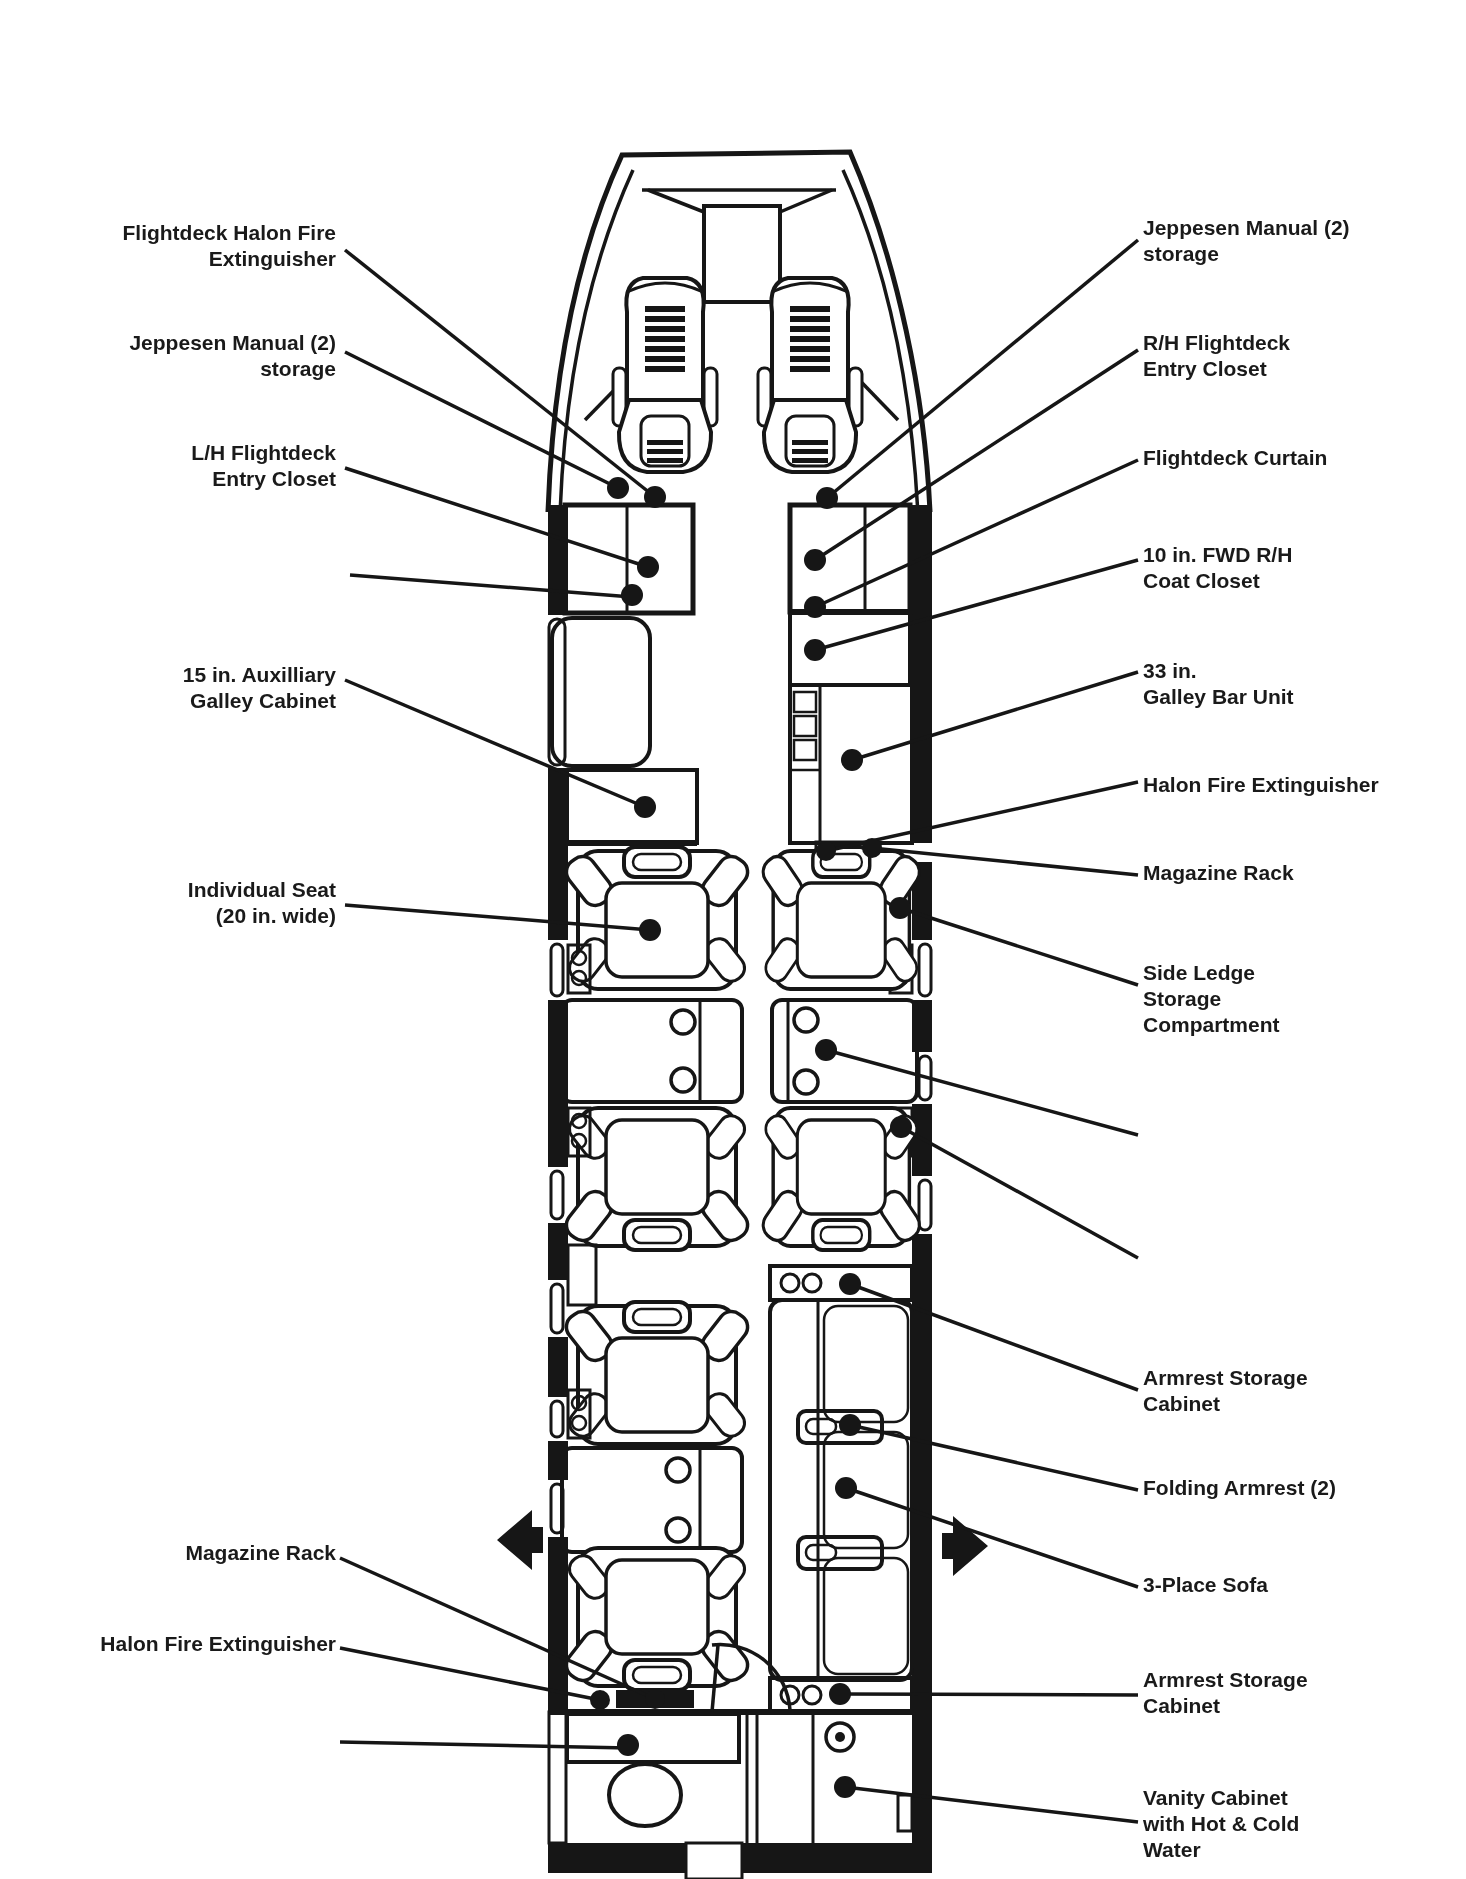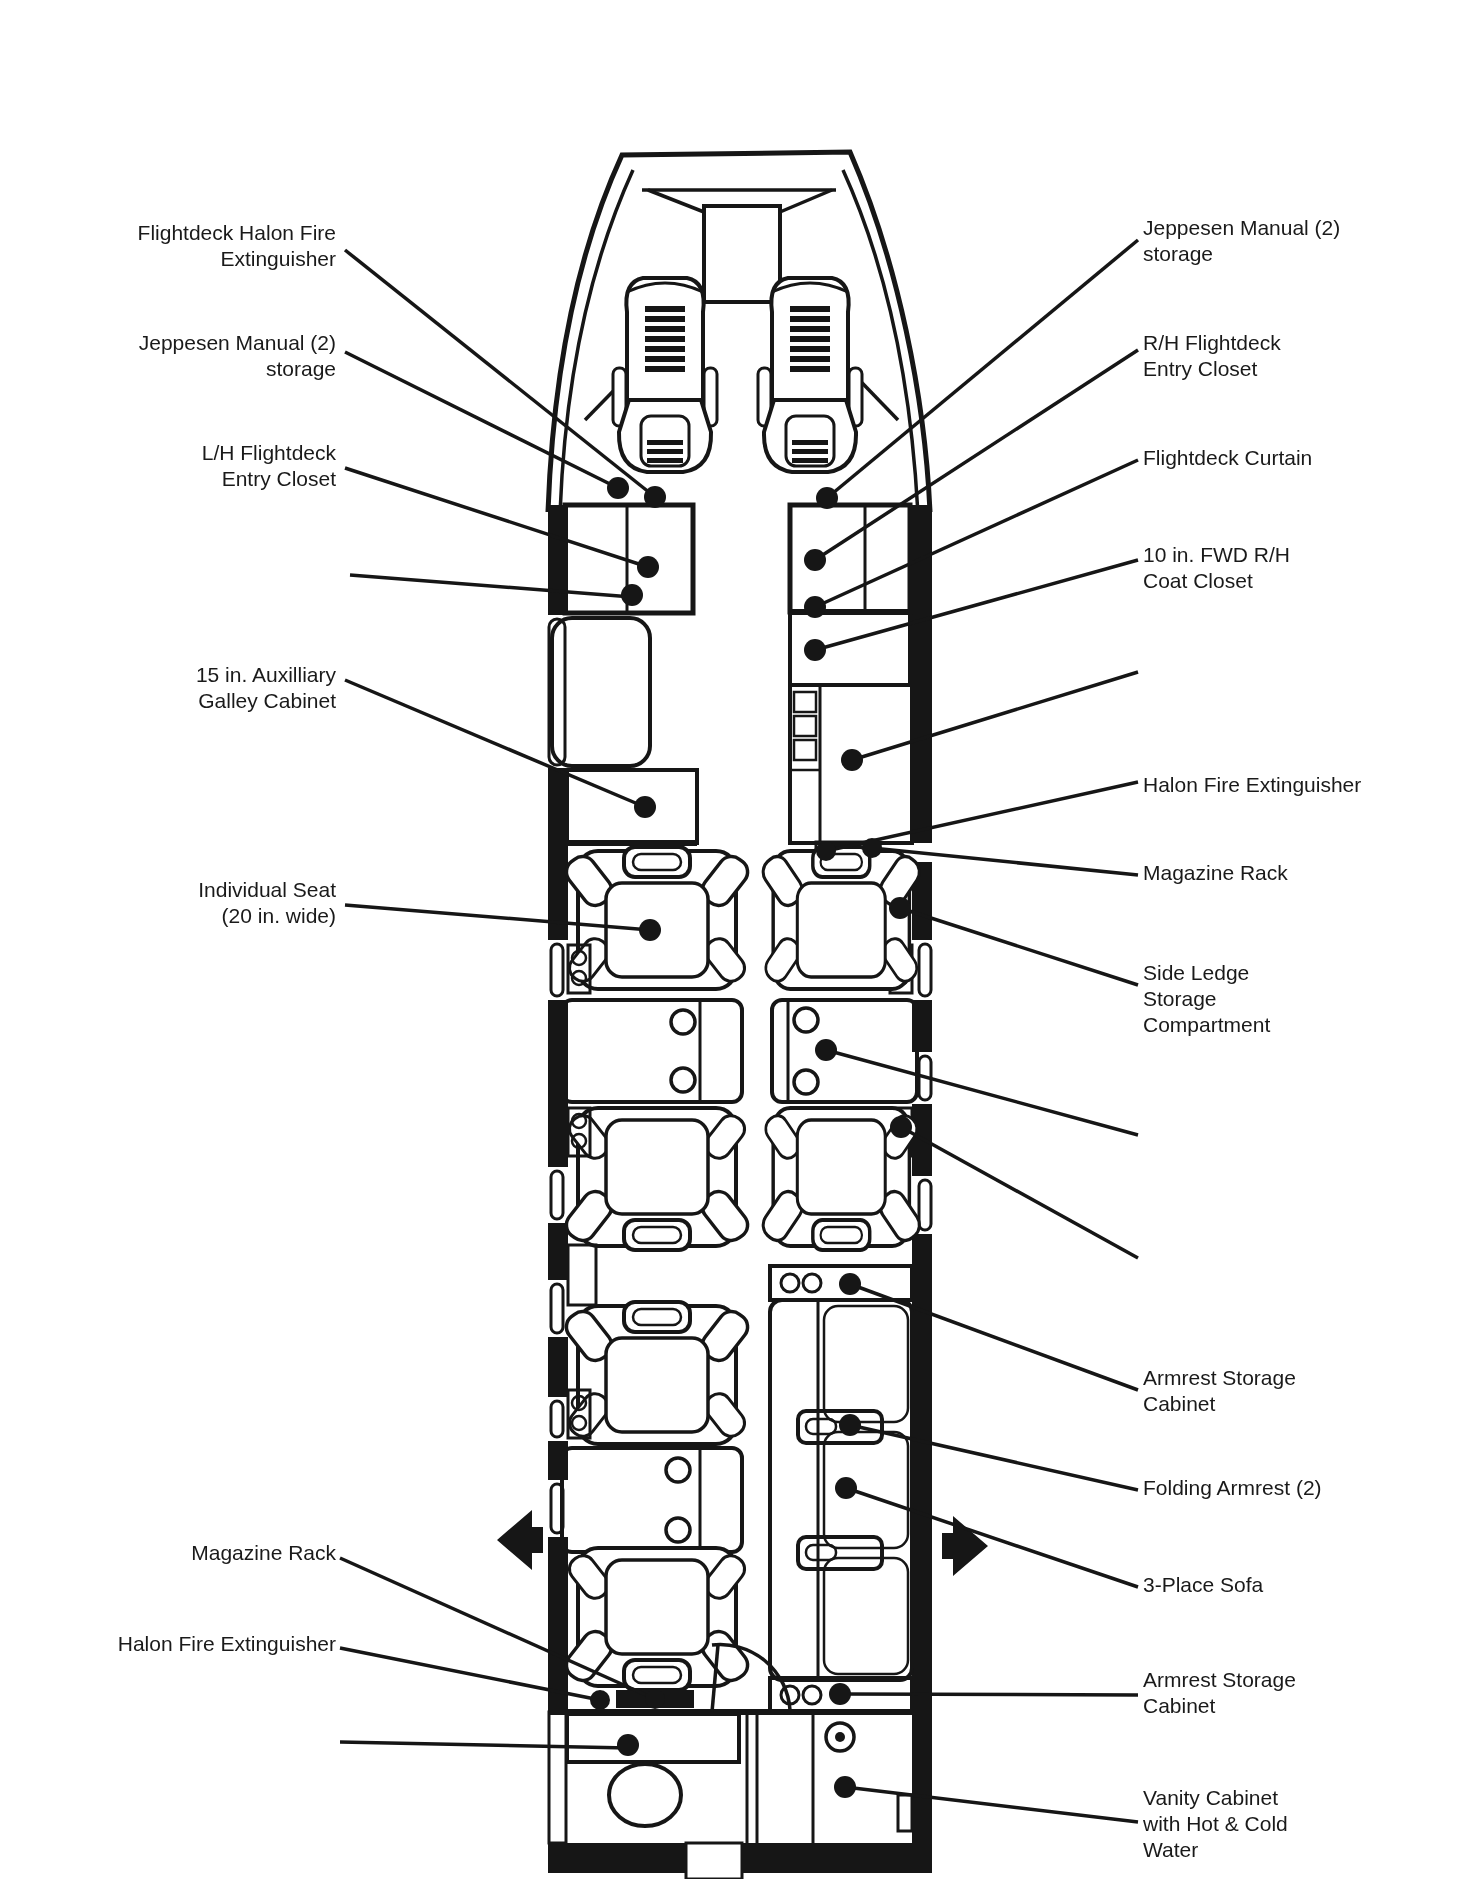--- a/index.html
+++ b/index.html
@@ -1,20 +1,20 @@
 <!DOCTYPE html>
 <html><head>
 <meta charset="utf-8">
 <style>
   html,body{margin:0;padding:0;background:#fff;}
   .page{position:relative;width:1466px;height:1879px;background:#fff;overflow:hidden;
         font-family:"Liberation Sans", sans-serif;color:#151515;}
   .title{position:absolute;top:16px;left:433px;width:560px;text-align:center;
          font-size:33px;font-weight:700;letter-spacing:.5px;}
-  .lbl{position:absolute;font-size:21px;font-weight:400;line-height:26px;
+  .lbl{position:absolute;font-size:21px;font-weight:700;line-height:26px;
        white-space:pre-line;color:#1a1a1a;}
   .lbl.left{text-align:right;right:1130px;width:330px;}
   .lbl.right{text-align:left;left:1143px;width:310px;}
   svg{position:absolute;top:0;left:0;}
   .ink{stroke:#161616;fill:none;}
 </style>
 </head>
 <body>
 
 <div class="page">
@@ -303,20 +303,22 @@
   <div class="lbl left" style="top:1540px">Magazine Rack</div>
   <div class="lbl left" style="top:1631px">Halon Fire Extinguisher</div>
 
   <div class="lbl right" style="top:215px">Jeppesen Manual (2)
 storage</div>
   <div class="lbl right" style="top:330px">R/H Flightdeck
 Entry Closet</div>
   <div class="lbl right" style="top:445px">Flightdeck Curtain</div>
   <div class="lbl right" style="top:542px">10 in. FWD R/H
 Coat Closet</div>
+  <div class="lbl right" style="top:658px">33 in.
+Galley Bar Unit</div>
   <div class="lbl right" style="top:772px">Halon Fire Extinguisher</div>
   <div class="lbl right" style="top:860px">Magazine Rack</div>
   <div class="lbl right" style="top:960px">Side Ledge
 Storage
 Compartment</div>
   <div class="lbl right" style="top:1365px">Armrest Storage
 Cabinet</div>
   <div class="lbl right" style="top:1475px">Folding Armrest (2)</div>
   <div class="lbl right" style="top:1572px">3-Place Sofa</div>
   <div class="lbl right" style="top:1667px">Armrest Storage

